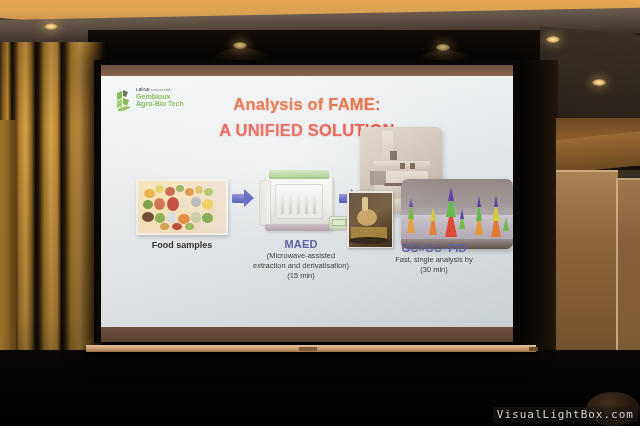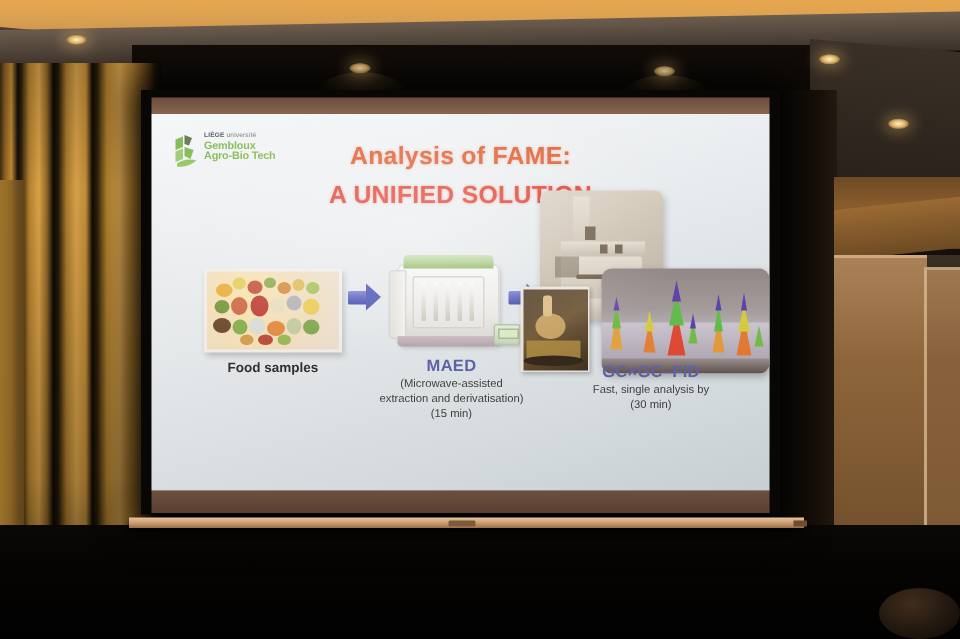--- a/index.html
+++ b/index.html
@@ -347,13 +347,14 @@
       <div class="s">(30 min)</div>
     </div>
 
     <div class="slide-glare"></div>
   </div>
 
   <div class="screen-bar"></div>
   <div class="screen-bar-tab"></div>
   <div class="screen-bar-tab2"></div>
 
+  <div class="wm">VisualLightBox.com</div>
 </div>
 
 </body></html>

